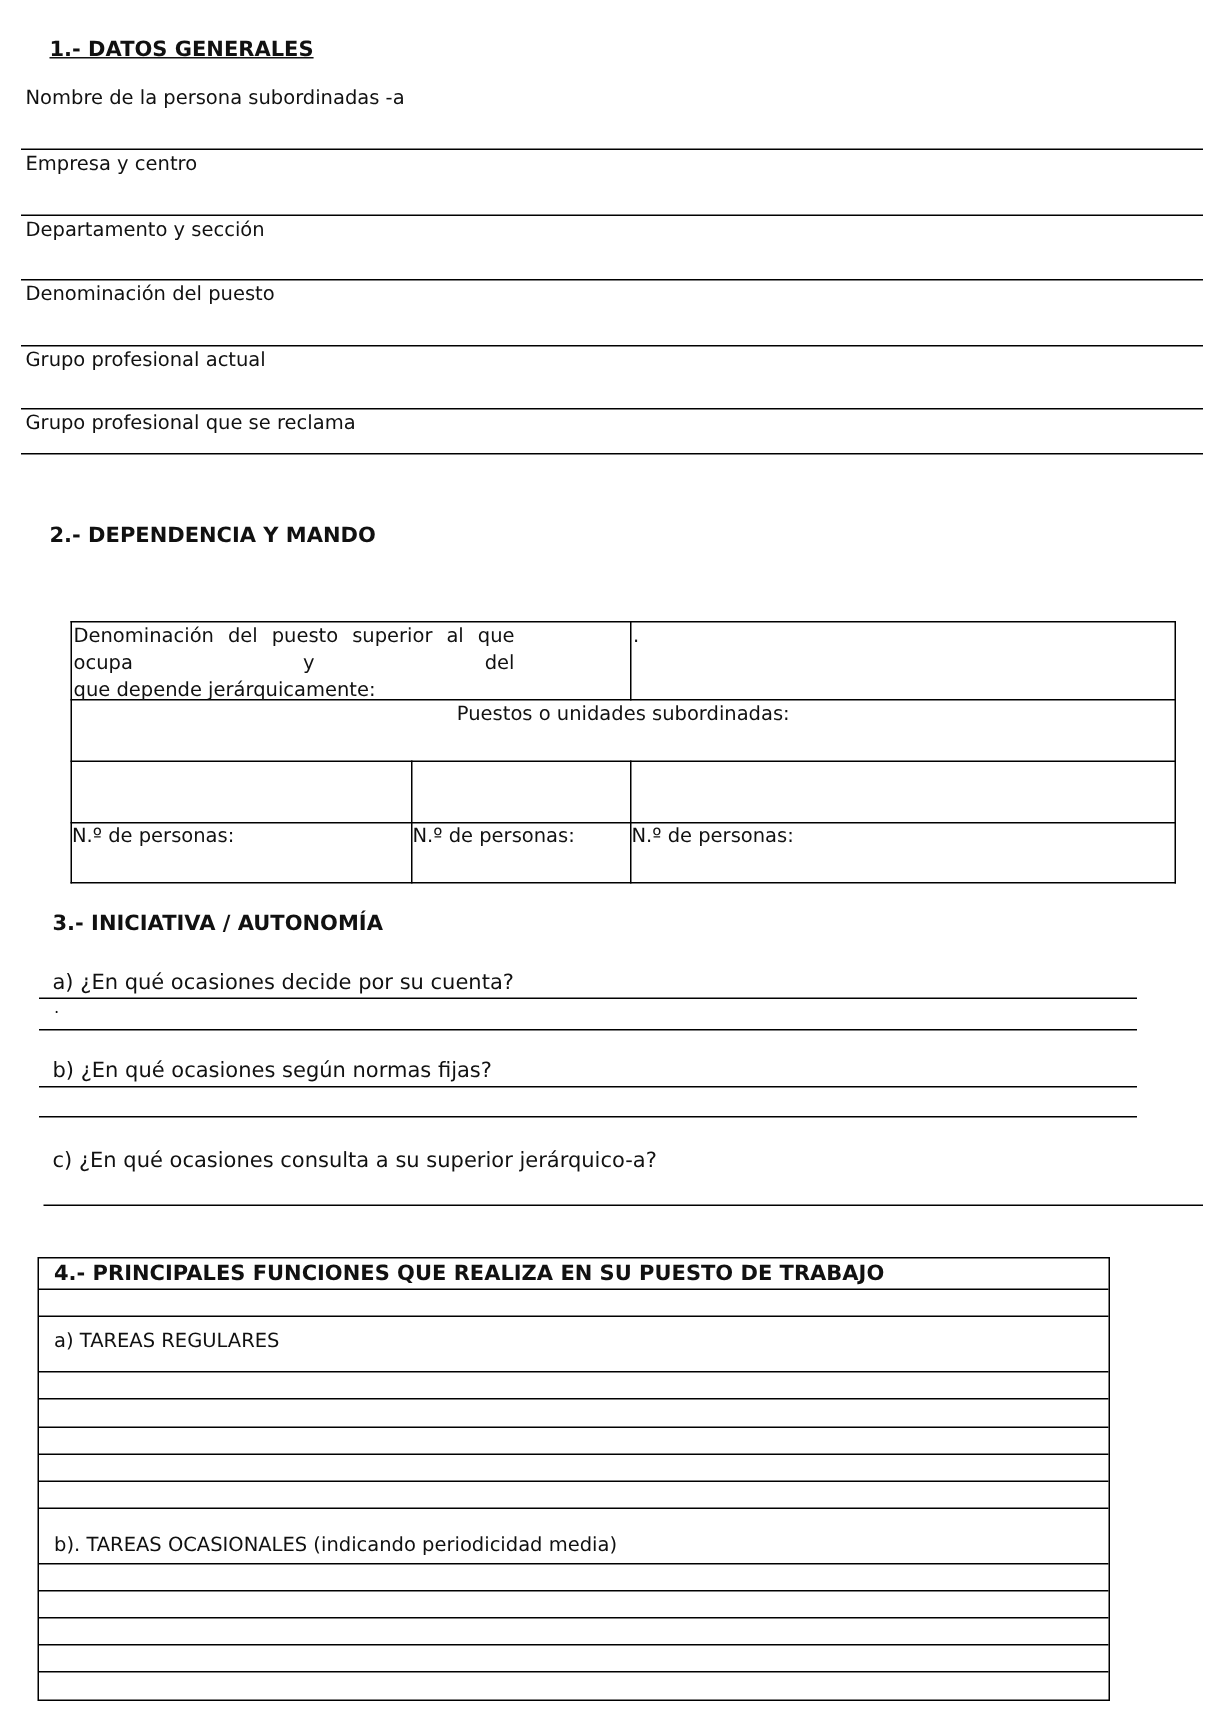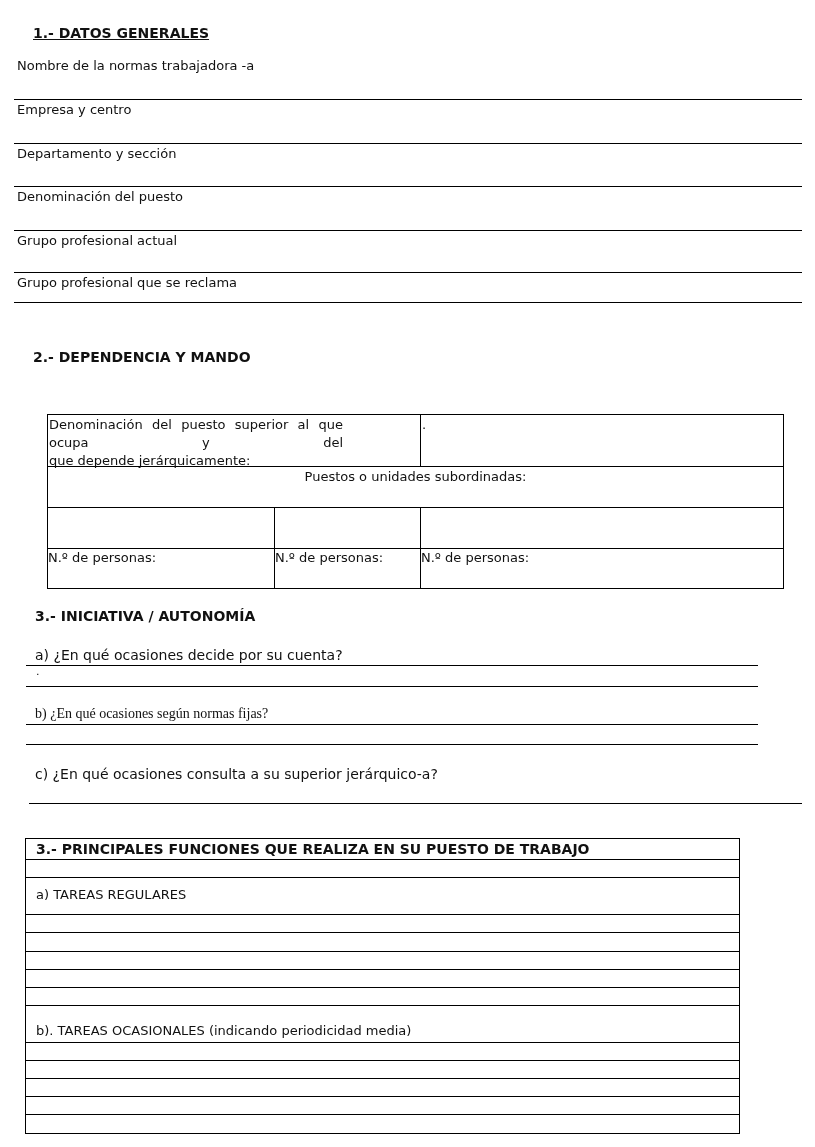--- a/index.html
+++ b/index.html
@@ -29,21 +29,21 @@
     #s4-box { position: absolute; left: 25px; top: 838px; width: 715px; height: 296px; border: 1px solid #000; }
     #s4-title { position: absolute; left: 10px; top: 2px; font-weight: bold; font-size: 14px; white-space: nowrap; }
     .s4-rule { position: absolute; left: 0; width: 100%; height: 1px; background: #000; }
     .s4-sub { position: absolute; left: 10px; font-size: 13px; white-space: nowrap; }
   </style>
 </head>
 <body>
 
 <div id="s1-title" class="abs h">1.- DATOS GENERALES</div>
 
-<div class="s1-field lbl" style="top:58px;">Nombre de la normas trabajadora -a</div>
+<div class="s1-field lbl" style="top:58px;">Nombre de la persona subordinadas -a</div>
 <div class="hline s1-rule" style="top:99px;"></div>
 
 <div class="s1-field lbl" style="top:102px;">Empresa y centro</div>
 <div class="hline s1-rule" style="top:143px;"></div>
 
 <div class="s1-field lbl" style="top:146px;">Departamento y sección</div>
 <div class="hline s1-rule" style="top:186px;"></div>
 
 <div class="s1-field lbl" style="top:189px;">Denominación del puesto</div>
 <div class="hline s1-rule" style="top:230px;"></div>
@@ -86,29 +86,29 @@
   <div class="cell-text" style="left:421px; top:549px;">N.º de personas:</div>
 </div>
 
 <div id="s3-title" class="abs h">3.- INICIATIVA / AUTONOMÍA</div>
 
 <div class="q" style="top:647px;">a) ¿En qué ocasiones decide por su cuenta?</div>
 <div class="hline s3-rule" style="top:665px;"></div>
 <div class="abs lbl" style="left:36px; top:665px; font-size:11px;">.</div>
 <div class="hline s3-rule" style="top:686px;"></div>
 
-<div class="q" style="top:706px;font-family:Liberation Serif, serif;">b) ¿En qué ocasiones según normas fijas?</div>
+<div class="q" style="top:706px;">b) ¿En qué ocasiones según normas fijas?</div>
 <div class="hline s3-rule" style="top:724px;"></div>
 <div class="hline s3-rule" style="top:744px;"></div>
 
 <div class="q" style="top:766px;">c) ¿En qué ocasiones consulta a su superior jerárquico-a?</div>
 <div class="hline" style="left:29px; top:803px; width:773px;"></div>
 
 <div id="s4-box">
-  <div id="s4-title">3.- PRINCIPALES FUNCIONES QUE REALIZA EN SU PUESTO DE TRABAJO</div>
+  <div id="s4-title">4.- PRINCIPALES FUNCIONES QUE REALIZA EN SU PUESTO DE TRABAJO</div>
   <div class="s4-rule" style="top:20px;"></div>
   <div class="s4-rule" style="top:38px;"></div>
   <div class="s4-sub" style="top:48px;text-align:right;">a) TAREAS REGULARES</div>
   <div class="s4-rule" style="top:75px;"></div>
   <div class="s4-rule" style="top:93px;"></div>
   <div class="s4-rule" style="top:112px;"></div>
   <div class="s4-rule" style="top:130px;"></div>
   <div class="s4-rule" style="top:148px;"></div>
   <div class="s4-rule" style="top:166px;"></div>
   <div class="s4-sub" style="top:184px;">b). TAREAS OCASIONALES (indicando periodicidad media)</div>

